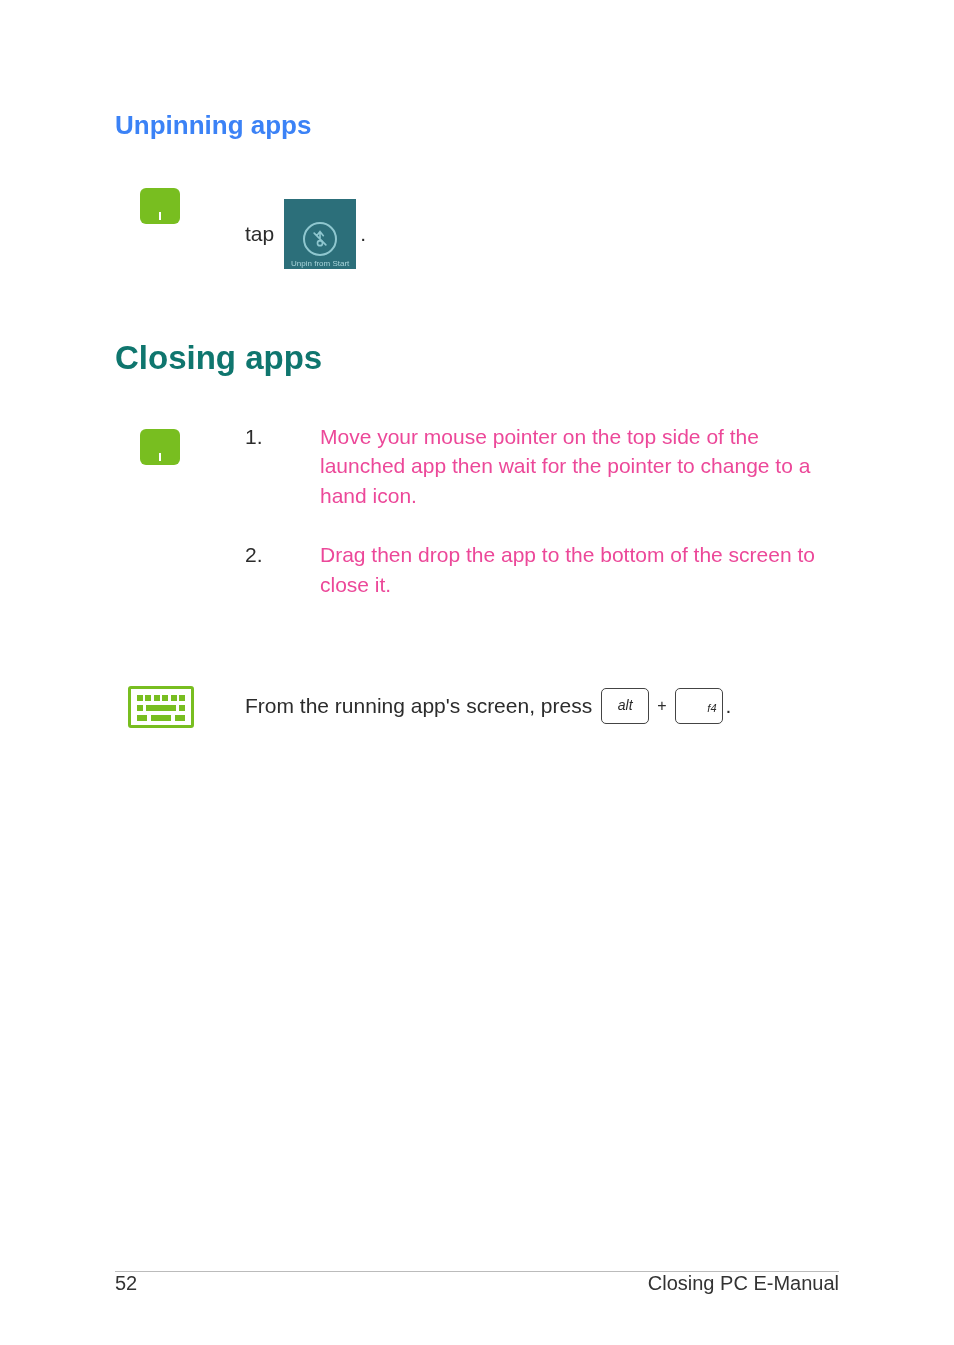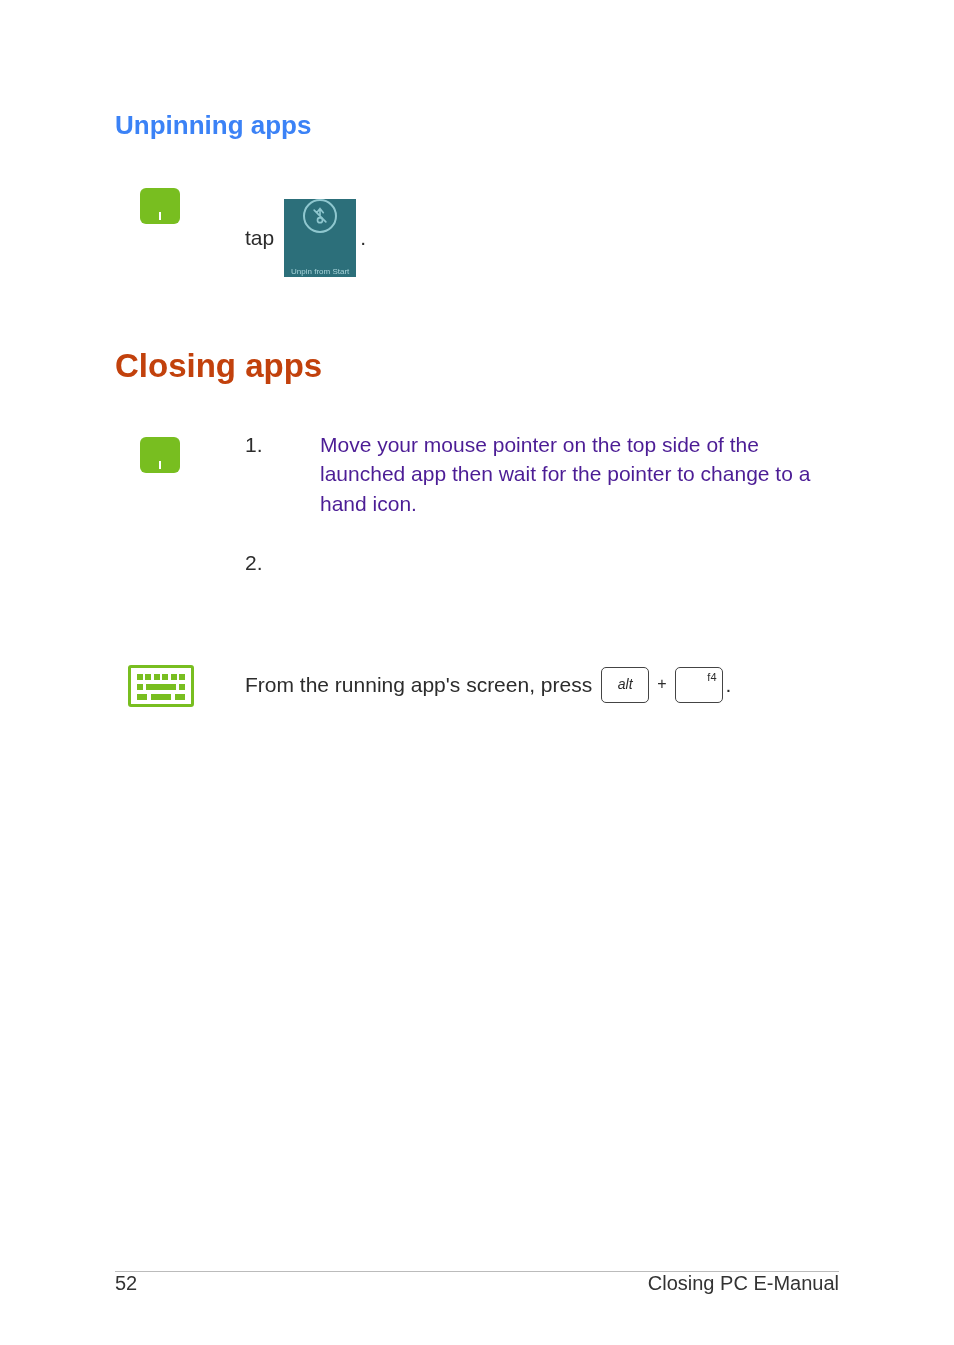--- a/index.html
+++ b/index.html
@@ -86,26 +86,26 @@
       line-height: 1.4;
       color: #2c2c2c;
     }
     .line-tap {
       display: flex;
       align-items: center;
       margin-top: 18px;
     }
     .unpin-tile {
       width: 72px;
-      height: 78px;
+      height: 70px;
       background: #2c6f7a;
       display: flex;
       flex-direction: column;
       align-items: center;
-      justify-content: space-between;
+      justify-content: flex-end;
       margin: 0 4px;
       position: relative;
     }
     .unpin-circle {
       width: 34px;
       height: 34px;
       border: 2.5px solid #8fc7cf;
       border-radius: 50%;
       display: flex;
       align-items: center;
@@ -115,41 +115,41 @@
     .unpin-circle svg {
       width: 20px;
       height: 20px;
     }
     .unpin-label {
       font-size: 8px;
       color: #a8d4da;
       white-space: nowrap;
     }
     .main-heading {
-      color: #c2410c;
+      color: #0f766e;
       font-size: 33px;
       font-weight: 600;
       margin-top: 70px;
       margin-bottom: 45px;
     }
     .ol-row {
       display: flex;
       margin-bottom: 30px;
     }
     .ol-num {
       width: 75px;
       flex-shrink: 0;
       font-size: 21px;
       color: #2c2c2c;
     }
     .ol-text {
       flex: 1;
       font-size: 21px;
       line-height: 1.4;
-      color: #4c1d95;
+      color: #ec4899;
     }
     .kb-block {
       margin-top: 55px;
       align-items: center;
     }
     .inline-flex {
       display: flex;
       align-items: center;
       flex-wrap: wrap;
     }
@@ -168,22 +168,23 @@
     .keycap-alt {
       width: 48px;
       font-style: italic;
       font-size: 14px;
     }
     .keycap-f4 {
       width: 48px;
     }
     .keycap-f4 span {
       position: absolute;
-      top: 2px;
+      top: 12px;
       right: 5px;
+      font-style: italic;
       font-size: 11px;
     }
     .plus {
       margin: 0 5px;
       font-size: 16px;
     }
     .footer {
       position: absolute;
       bottom: 50px;
       left: 115px;
@@ -231,20 +232,21 @@
     <div class="icon-col">
       <div class="touchpad-icon"></div>
     </div>
     <div class="content-col">
       <div class="ol-row">
         <div class="ol-num">1.</div>
         <div class="ol-text">Move your mouse pointer on the top side of the launched app then wait for the pointer to change to a hand icon.</div>
       </div>
       <div class="ol-row">
         <div class="ol-num">2.</div>
+        <div class="ol-text">Drag then drop the app to the bottom of the screen to close it.</div>
       </div>
     </div>
   </div>
 
   <div class="block kb-block">
     <div class="icon-col">
       <div class="keyboard-icon">
         <div class="kb-row kb-r1">
             <span></span>
             <span></span>

